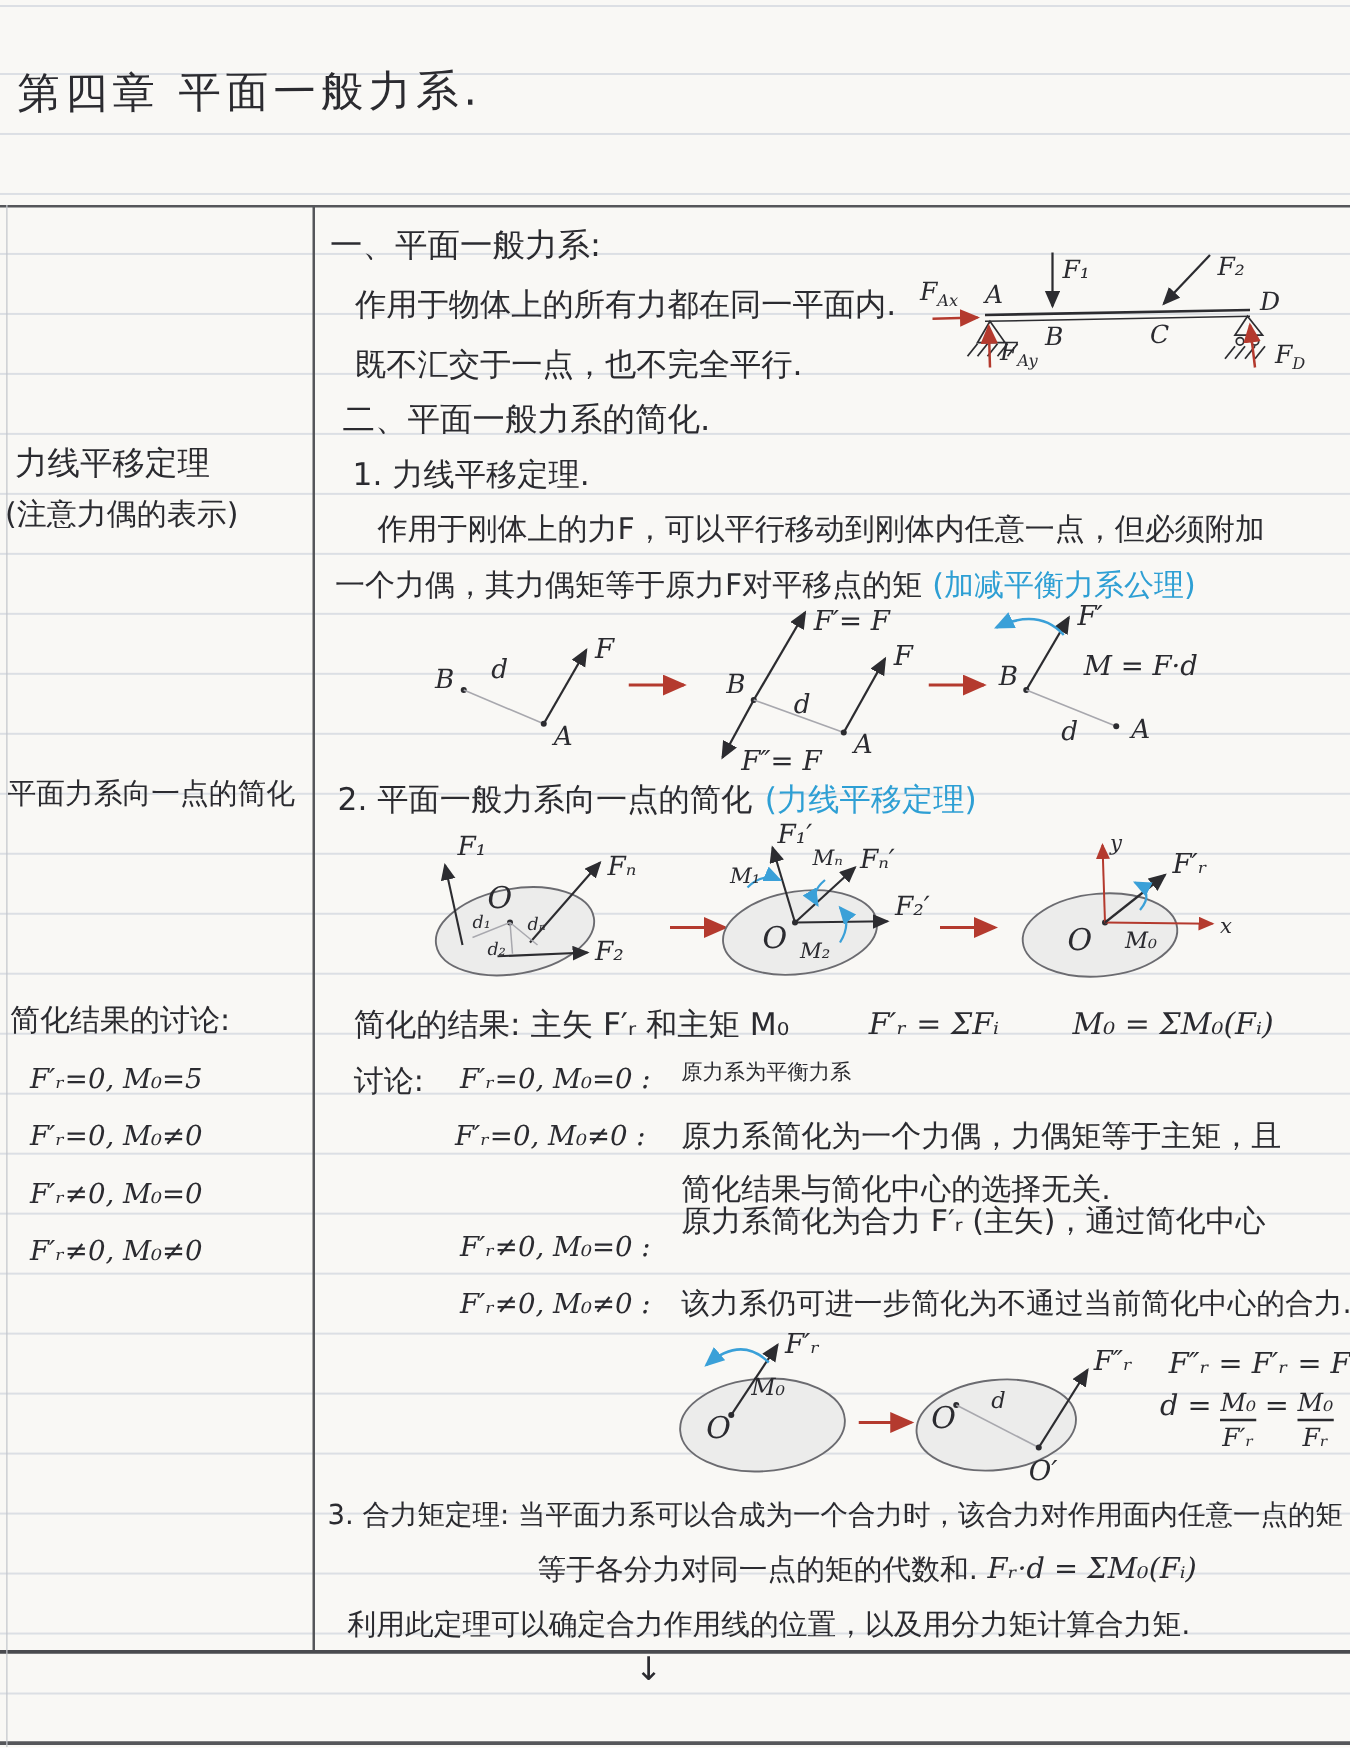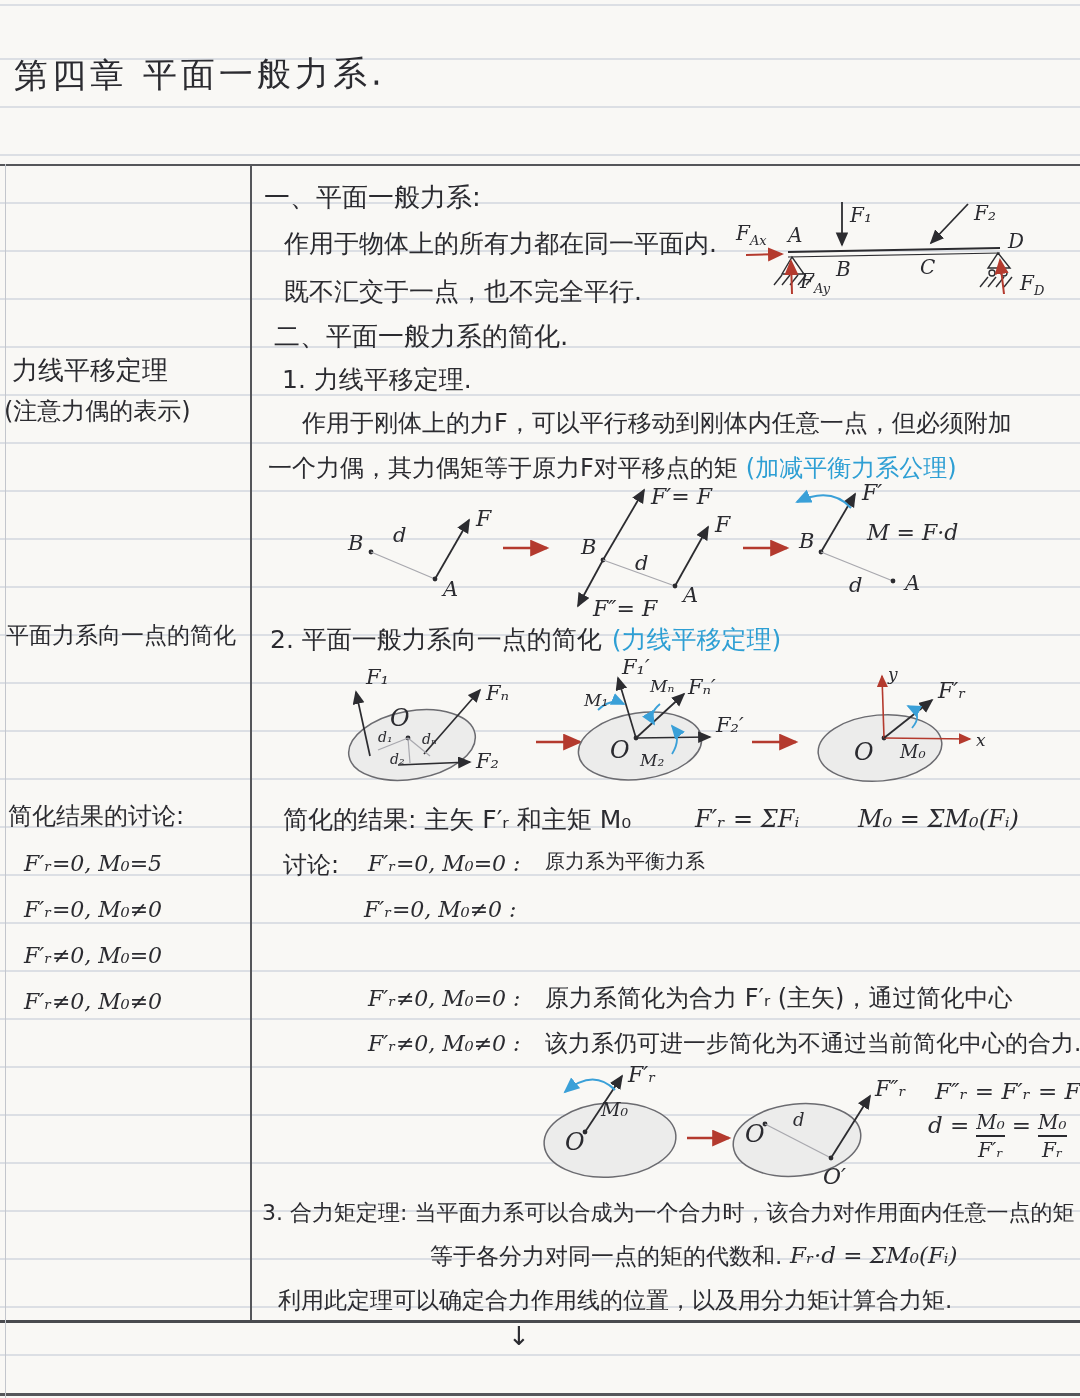--- a/index.html
+++ b/index.html
@@ -229,24 +229,26 @@
     <text x="598" y="36" font-size="22">F′ᵣ</text>
     <text x="560" y="96" font-size="18" fill="#3aa0d8">M₀</text>
   </svg>
 
   <div class="t" style="left:283px;top:806px;font-size:25px;">简化的结果: 主矢 F′ᵣ 和主矩 M₀</div>
   <div class="t fm" style="left:695px;top:806px;font-size:24px;">F′ᵣ = ΣFᵢ</div>
   <div class="t fm" style="left:858px;top:806px;font-size:24px;">M₀ = ΣM₀(Fᵢ)</div>
 
   <div class="t" style="left:283px;top:852px;font-size:24px;">讨论:</div>
   <div class="t fm" style="left:368px;top:851px;font-size:22px;">F′ᵣ=0,  M₀=0 :</div>
-  <div class="t" style="left:545px;top:850px;font-size:20px;">原力系为平衡力系</div>
+  <div class="t" style="left:545px;top:850px;font-size:17px;font-family:Liberation Mono, monospace;">原力系为平衡力系</div>
   <div class="t fm" style="left:364px;top:897px;font-size:22px;">F′ᵣ=0,  M₀≠0 :</div>
+  <div class="t" style="left:545px;top:896px;font-size:24px;">原力系简化为一个力偶，力偶矩等于主矩，且</div>
+  <div class="t" style="left:545px;top:938px;font-size:24px;">简化结果与简化中心的选择无关.</div>
   <div class="t fm" style="left:368px;top:986px;font-size:22px;">F′ᵣ≠0,  M₀=0 :</div>
-  <div class="t" style="left:545px;top:985px;font-size:24px;">原力系简化为合力 F′ᵣ (主矢)，通过简化中心</div>
+  <div class="t" style="left:545px;top:964px;font-size:24px;">原力系简化为合力 F′ᵣ (主矢)，通过简化中心</div>
   <div class="t fm" style="left:368px;top:1031px;font-size:22px;">F′ᵣ≠0,  M₀≠0 :</div>
   <div class="t" style="left:545px;top:1030px;font-size:23px;">该力系仍可进一步简化为不通过当前简化中心的合力.</div>
 
   <svg style="left:525px;top:1062px;" width="410" height="136" viewBox="0 0 410 136">
     <defs>
       <marker id="fk" markerWidth="9" markerHeight="8" refX="7" refY="3.5" orient="auto">
           <path d="M0,0 L8,3.5 L0,7 Z" fill="#2c2c30"></path>
         </marker>
       <marker id="fr" markerWidth="9" markerHeight="8" refX="7" refY="3.5" orient="auto">
           <path d="M0,0 L8,3.5 L0,7 Z" fill="#b43a2e"></path>

